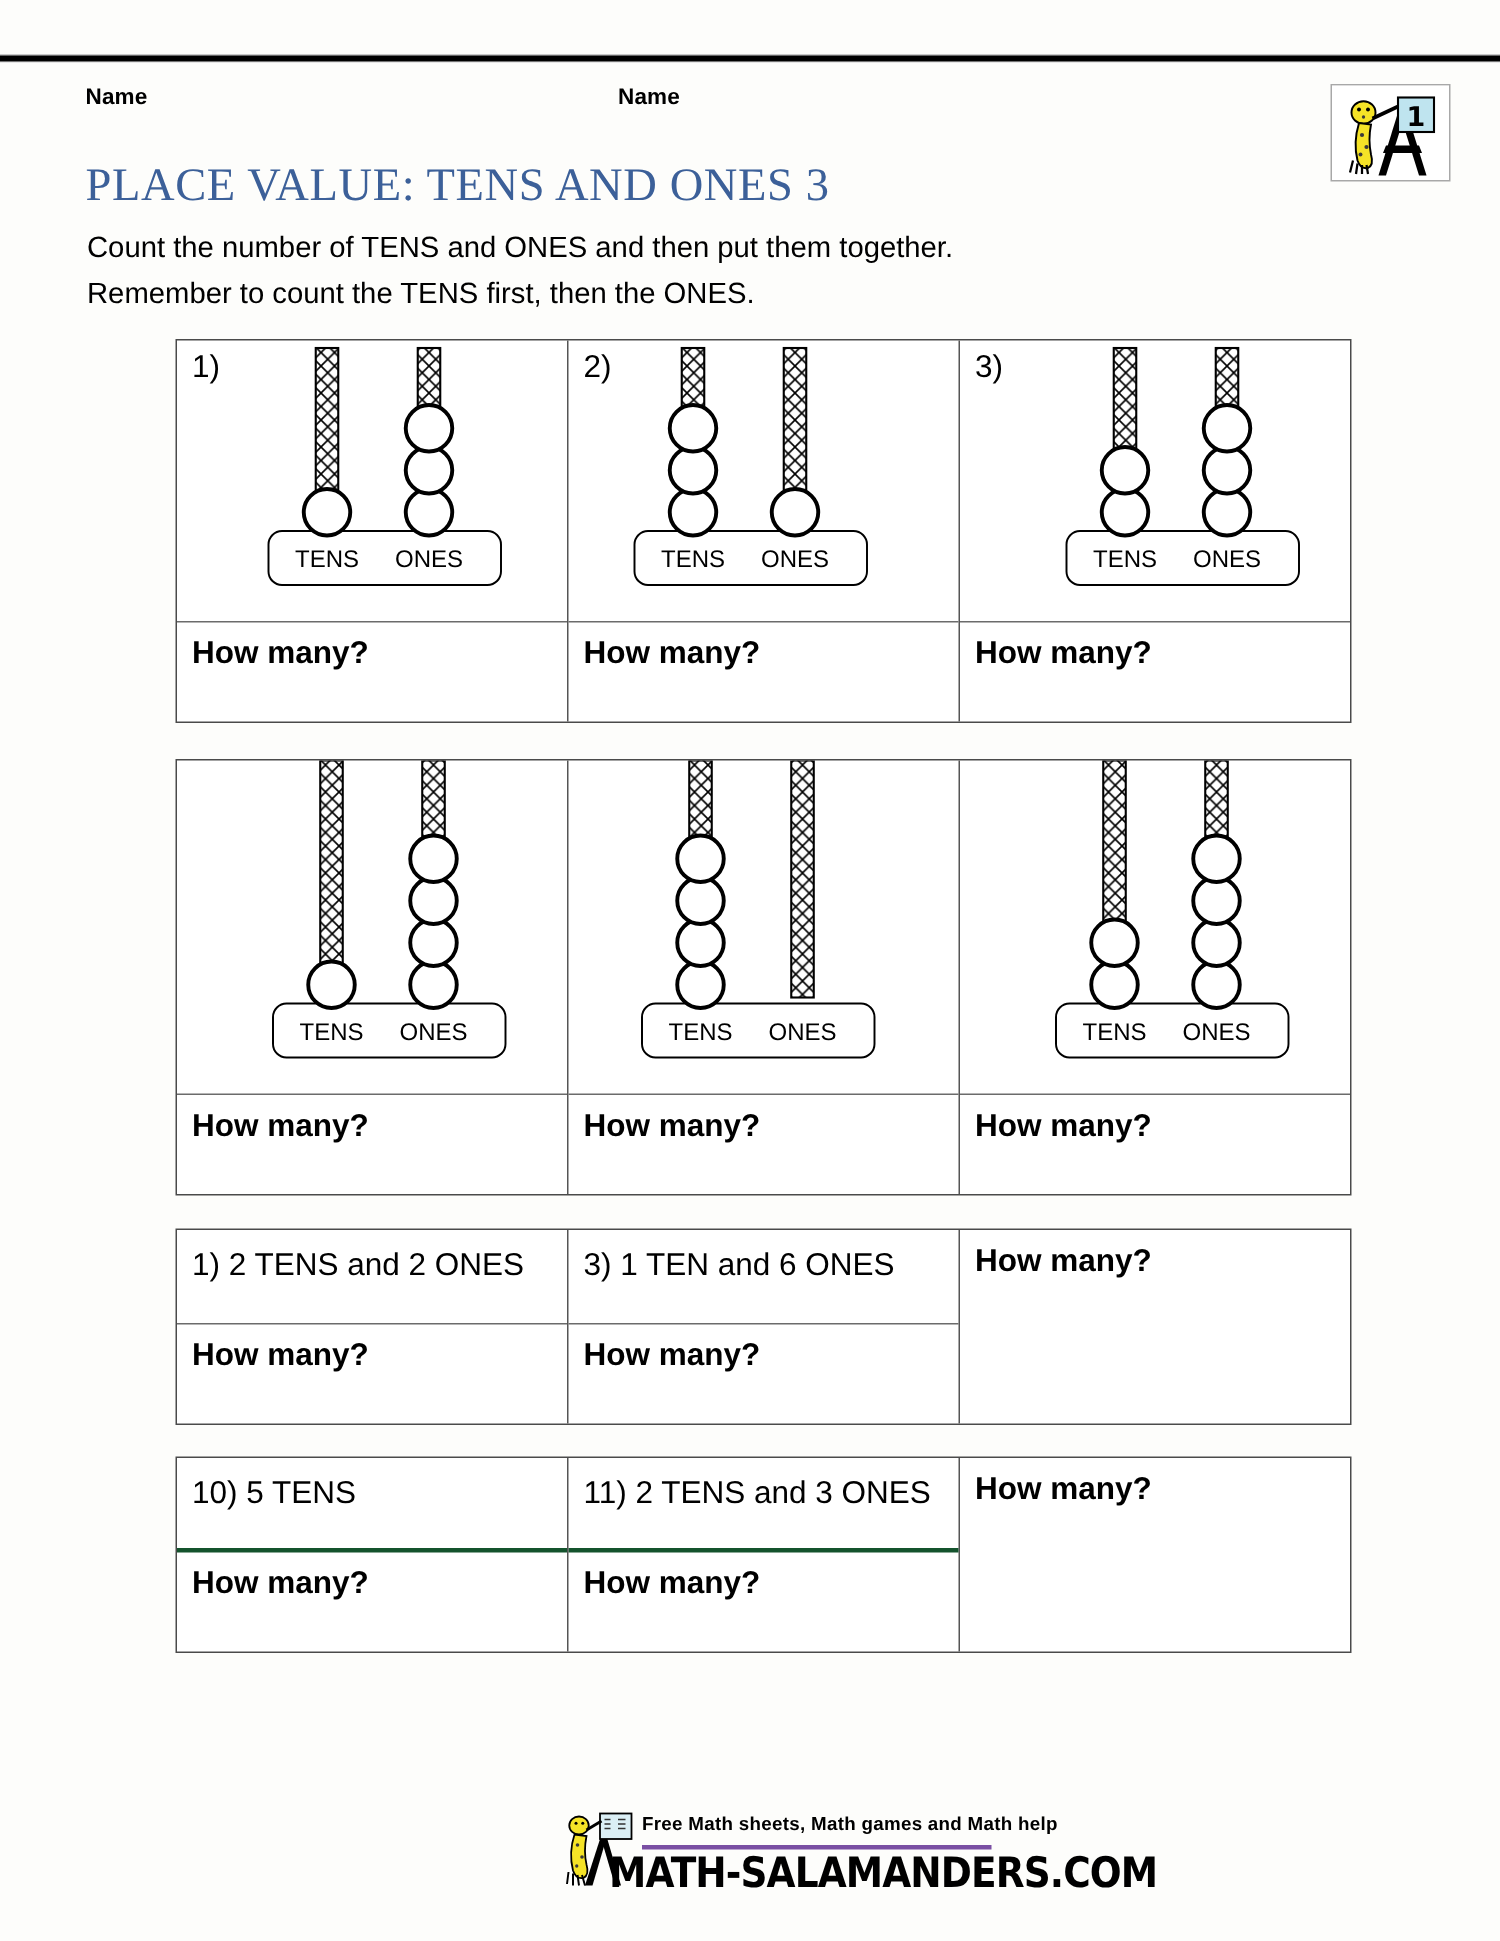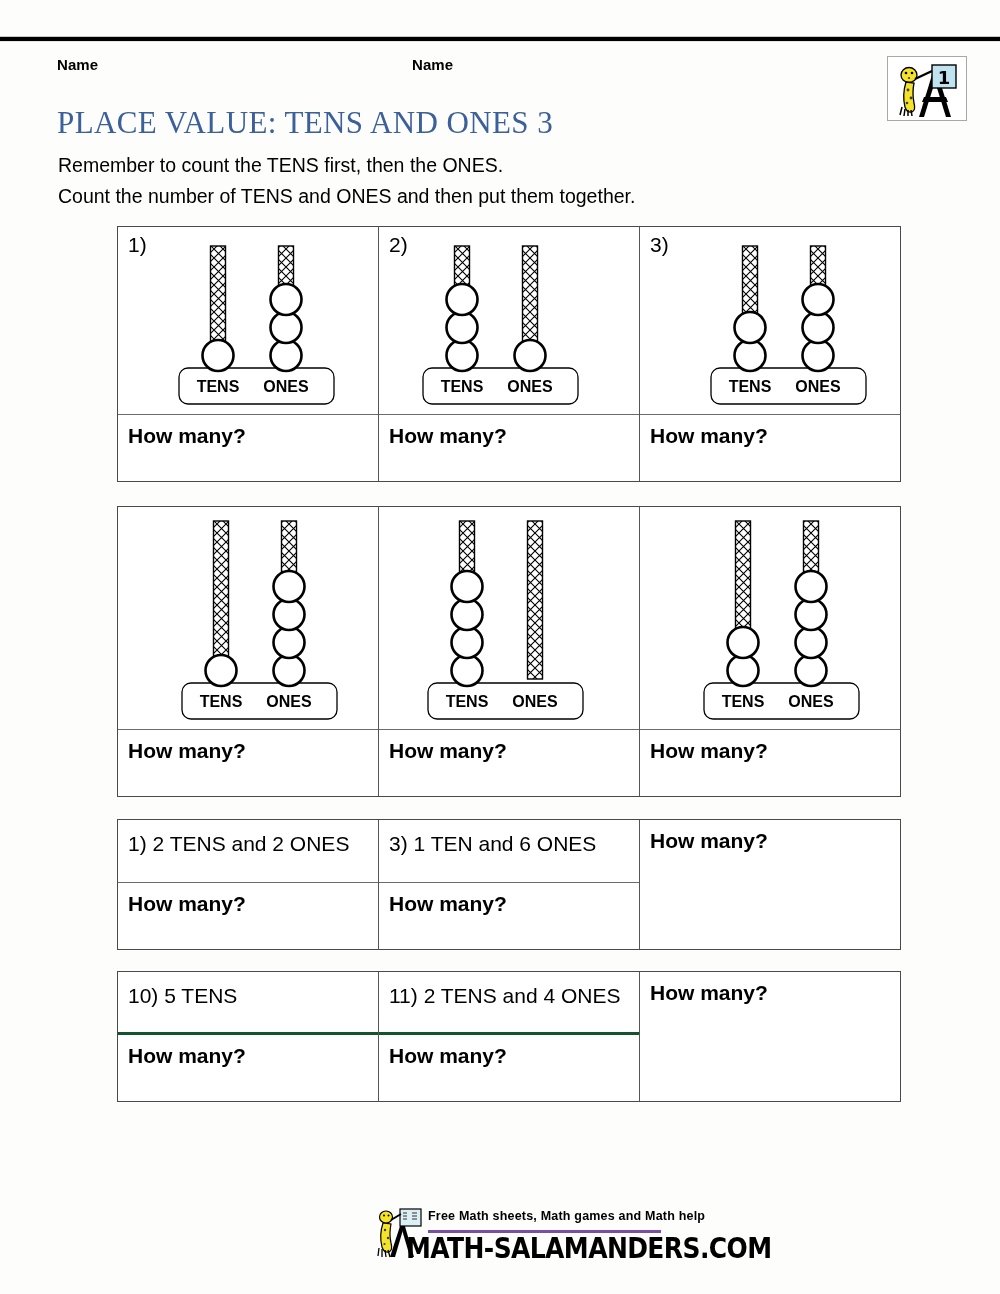--- a/index.html
+++ b/index.html
@@ -149,22 +149,21 @@
     border-bottom: 3px solid #14532d;
     padding: 12px 0 0 10px;
     font-size: 21px;
     white-space: nowrap;
   }
   #grid-row4 .cell-ans { height: 66px; }
 
   
   .abacus {
     position: absolute;
-    bottom: 6px;
-    font-weight: bold;
+    bottom: 20px;
   }
   .abacus svg { display: block; }
 
   
   .footer {
     position: absolute;
     left: 16px;
     top: 1203px;
     width: 1000px;
     text-align: center;
@@ -238,22 +237,22 @@
 
       <path d="M27 22 L44 14" stroke="#000000" stroke-width="2.4" fill="none"></path>
 
       <path d="M14 50 L12 58 M17 52 L16 59 M20 53 L20 59 M23 53 L24 59" stroke="#000000" stroke-width="1.5"></path>
     </svg>
   </div>
 
   <div class="title">PLACE VALUE: TENS AND ONES 3</div>
 
   <div class="instructions">
+    <div>Count the number of TENS and ONES and then put them together.</div>
     <div>Remember to count the TENS first, then the ONES.</div>
-    <div>Count the number of TENS and ONES and then put them together.</div>
   </div>
 
   <div class="grid" id="grid-row1">
     <div class="col">
       <div class="cell-fig">
         <span class="qnum">1)</span>
         <div class="abacus" style="left: 60px;">
             <svg width="200" height="168" viewBox="0 0 200 168">
               <defs>
                 <pattern id="hx1" width="9" height="9" patternUnits="userSpaceOnUse">
@@ -419,21 +418,21 @@
       <div class="cell-ans">How many?</div>
     </div>
   </div>
 
   <div class="grid" id="grid-row4">
     <div class="col">
       <div class="cell-txt">10) 5 TENS</div>
       <div class="cell-ans">How many?</div>
     </div>
     <div class="col">
-      <div class="cell-txt">11) 2 TENS and 4 ONES</div>
+      <div class="cell-txt">11) 2 TENS and 3 ONES</div>
       <div class="cell-ans">How many?</div>
     </div>
     <div class="col">
       <div class="cell-ans">How many?</div>
     </div>
   </div>
 
   <div class="footer">
     <div class="footer-inner" style="width:300px;height:62px;">
       <div style="position:absolute;left:8px;top:0;">

